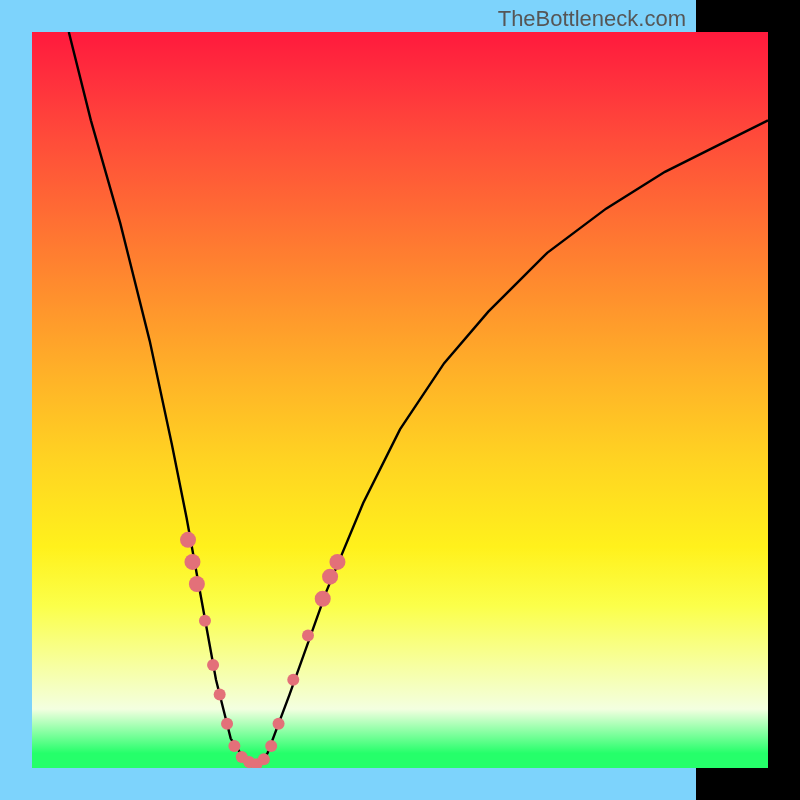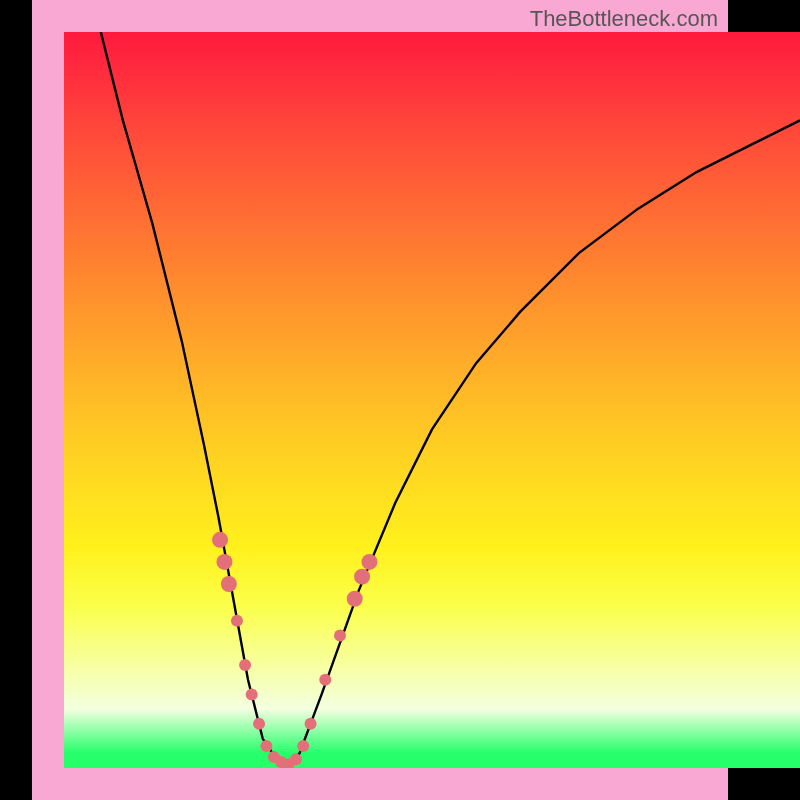--- a/index.html
+++ b/index.html
@@ -8,22 +8,21 @@
     width: 800px;
     height: 800px;
     overflow: hidden;
     background: #000;
     font-family: Arial, Helvetica, sans-serif;
   }
   .frame {
     position: relative;
     width: 696px;
     height: 800px;
-    background: #f9a8d4;
-    margin-left: 32px;
+    background: #7dd3fc;
   }
   .plot-area {
     position: absolute;
     left: 32px;
     top: 32px;
     width: 736px;
     height: 736px;
     background: linear-gradient(
       to bottom,
       #ff1a3d 0%,

